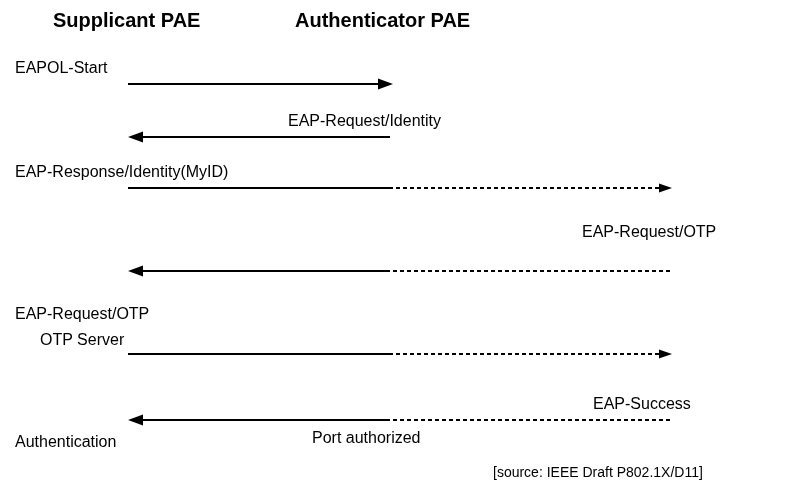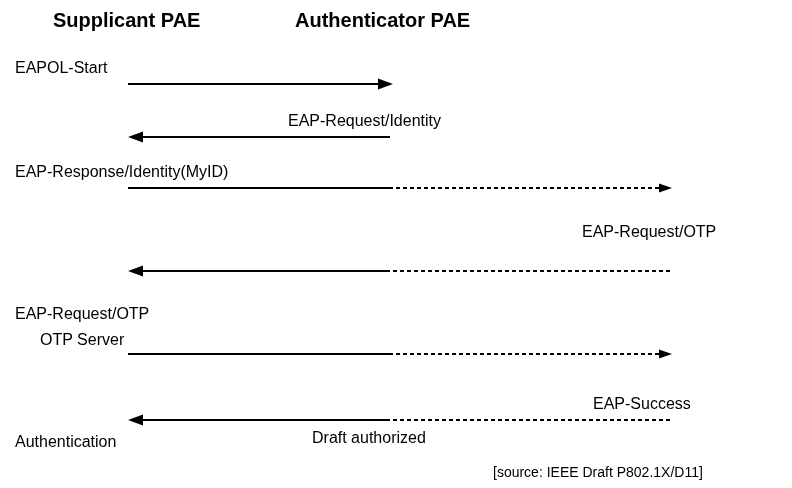--- a/index.html
+++ b/index.html
@@ -95,21 +95,21 @@
     <div>EAP-Request/OTP</div>
   </div>
 
   <div class="lbl" style="left:15px; top:301px;">
     <div>EAP-Request/OTP</div>
     <div>OTP Server</div>
   </div>
 
   <div class="lbl" style="left:565px; top:391px;margin-left:28px;">EAP-Success</div>
 
-  <div class="lbl" style="left:312px; top:425px;">Draft authorized</div>
+  <div class="lbl" style="left:312px; top:425px;">Port authorized</div>
 
   <div class="lbl" style="left:15px; top:429px;">
     <div>Authentication</div>
   </div>
 
   <div class="src" style="left:493px; top:464px;">[source: IEEE Draft P802.1X/D11]</div>
 
 </div>
 
 </body></html>

